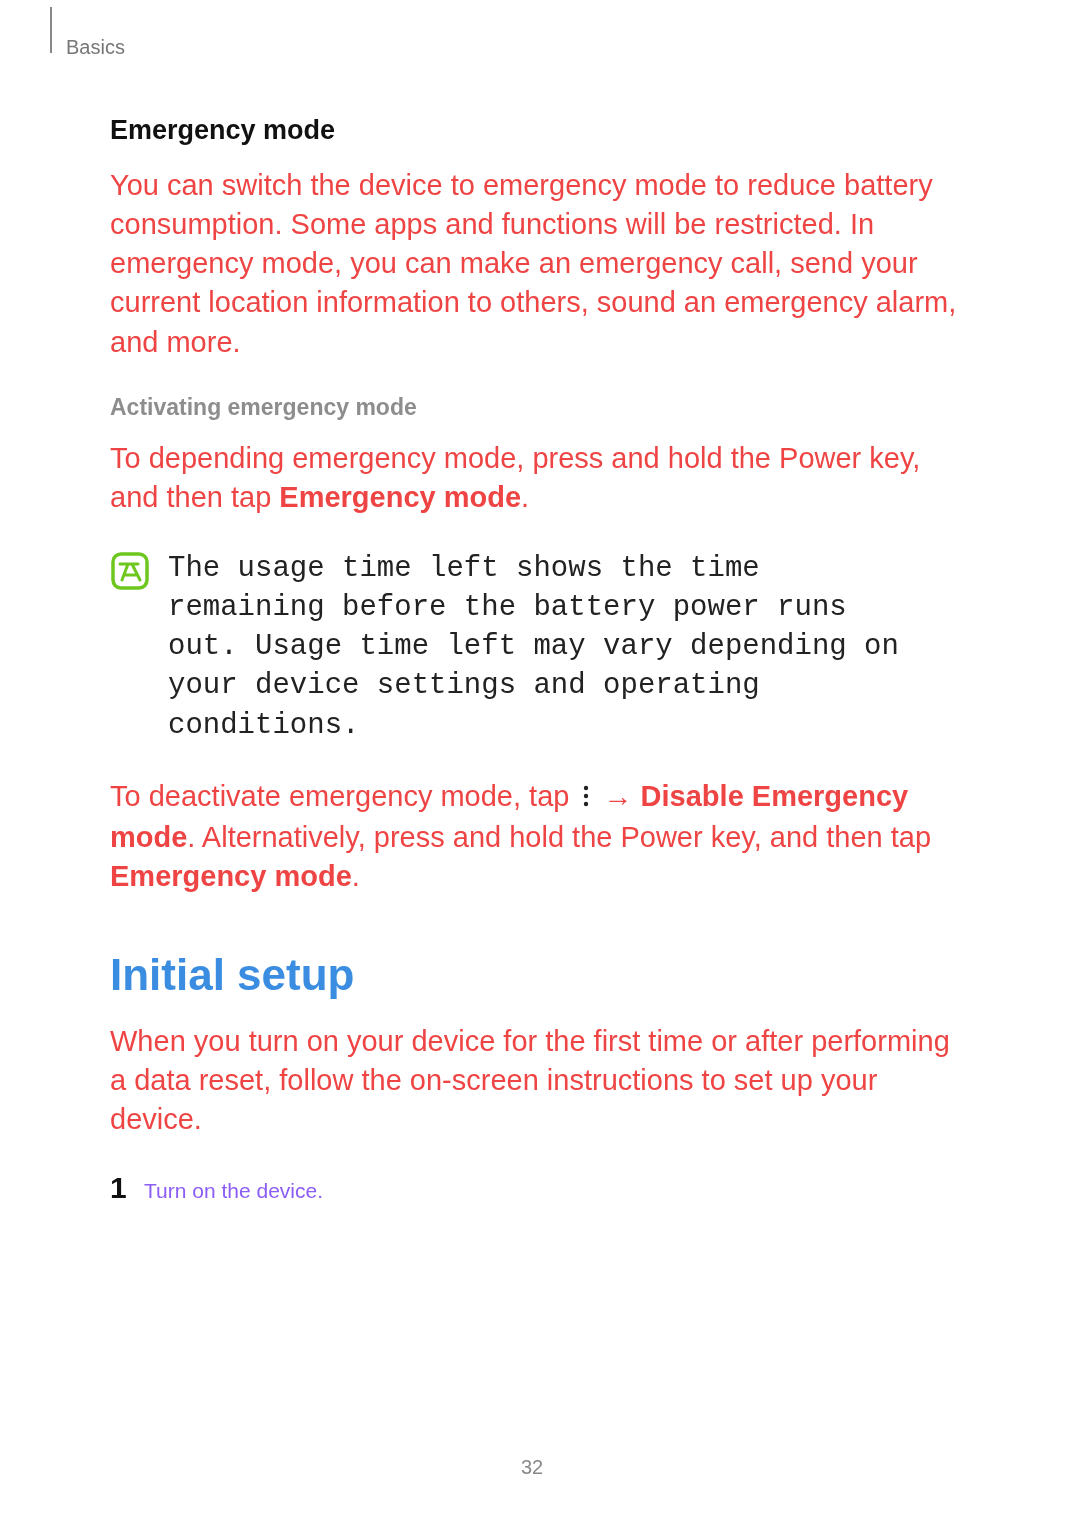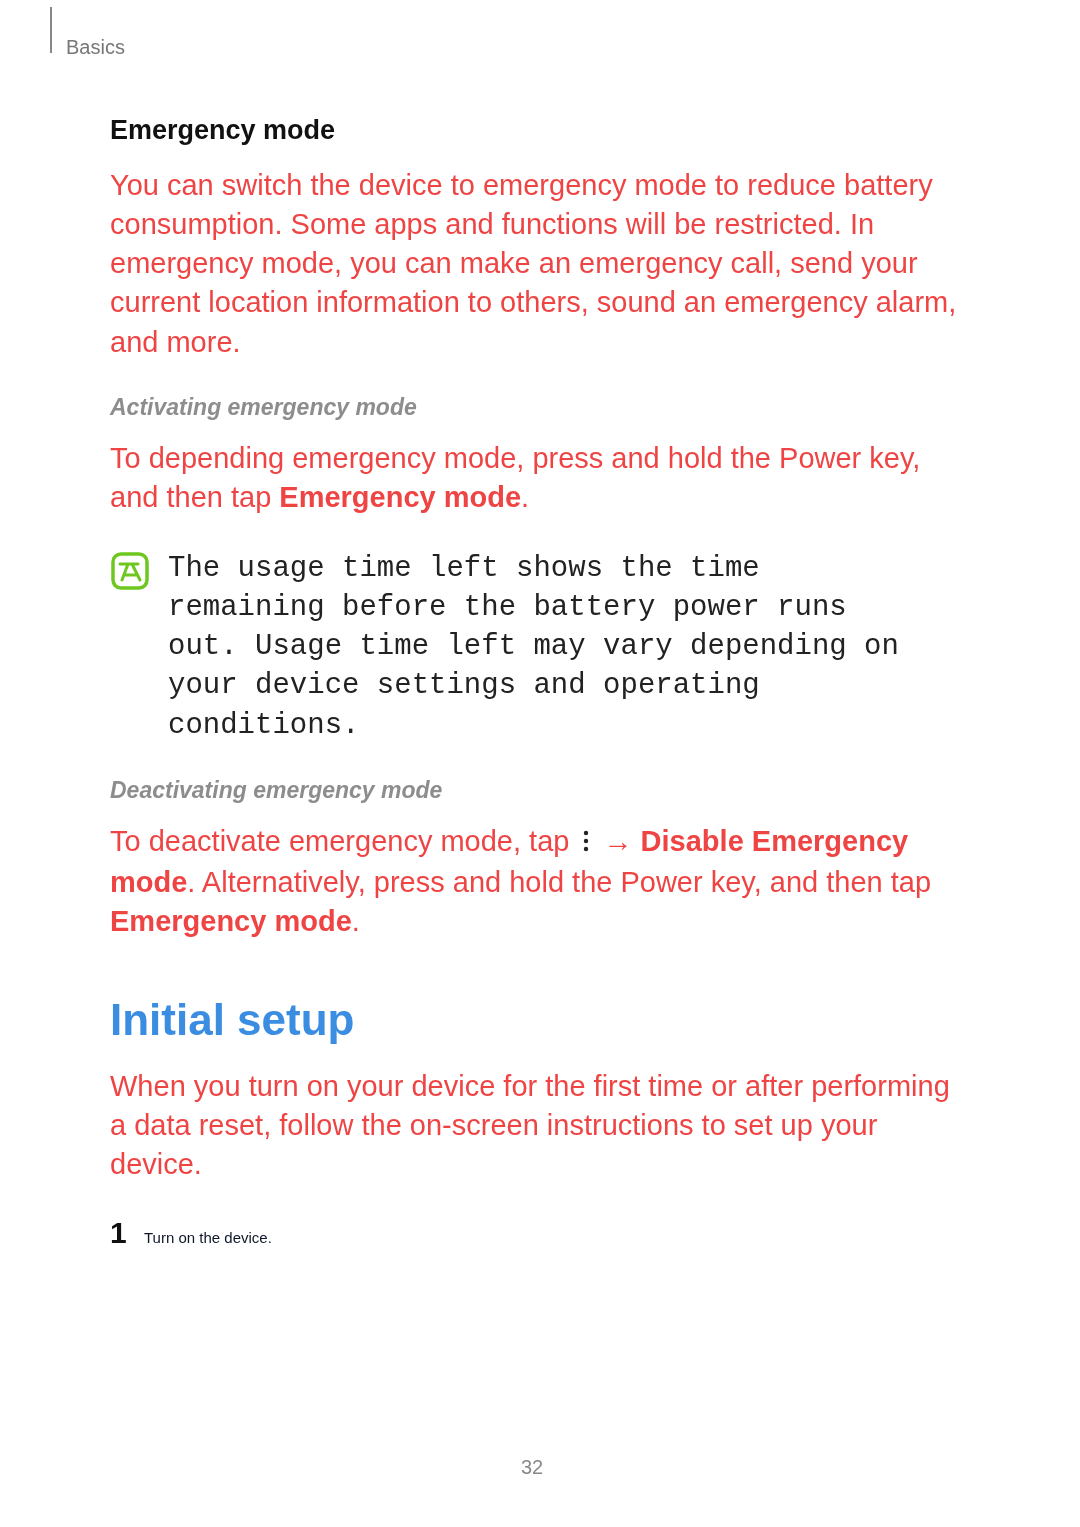--- a/index.html
+++ b/index.html
@@ -44,21 +44,20 @@
     font-size: 29px;
     line-height: 1.35;
     margin: 16px 0 32px 0;
     color: #ef4444;
   }
   h3.sub {
     font-size: 23px;
     font-weight: 700;
     color: #8d8d8d;
     margin: 0 0 18px 0;
-    font-style: italic;
   }
   .note-row {
     display: flex;
     align-items: flex-start;
     margin-bottom: 32px;
   }
   .note-icon {
     flex: 0 0 auto;
     margin-right: 18px;
     margin-top: 2px;
@@ -81,22 +80,22 @@
     align-items: baseline;
     margin-top: 10px;
   }
   .step-num {
     font-size: 30px;
     font-weight: 700;
     color: #111;
     width: 34px;
   }
   .step-text {
-    font-size: 15px;
-    color: #0f172a;
+    font-size: 21px;
+    color: #8b5cf6;
     text-align: right;
   }
   .bold { font-weight: 700; }
   .more-dots {
     display: inline-block;
     vertical-align: middle;
     margin: 0 4px;
   }
   .page-number {
     position: absolute;
@@ -131,21 +130,20 @@
   <div class="note-row">
     <span class="note-icon">
       <svg width="40" height="40" viewBox="0 0 40 40">
         <rect x="3" y="3" width="34" height="34" rx="8" ry="8" fill="none" stroke="#6ec71e" stroke-width="3.5"></rect>
         <path d="M10 13 L28 13 M18 13 L12 29 M22 13 L30 29 M14 24 L26 24" stroke="#6ec71e" stroke-width="3" fill="none" stroke-linecap="round"></path>
       </svg>
     </span>
     <div class="note-text">The usage time left shows the time remaining before the battery power runs out. Usage time left may vary depending on your device settings and operating conditions.</div>
   </div>
 
-  <h3 class="sub">Deactivating emergency mode</h3>
 
   <p class="body">
     <span>To deactivate emergency mode, tap </span><span class="more-dots"><svg width="10" height="22" viewBox="0 0 10 22">
           <circle cx="5" cy="3" r="2.2" fill="#222"></circle>
           <circle cx="5" cy="11" r="2.2" fill="#222"></circle>
           <circle cx="5" cy="19" r="2.2" fill="#222"></circle>
         </svg></span><span> → </span><span class="bold">Disable Emergency mode</span><span>. Alternatively, press and hold the Power key, and then tap </span><span class="bold">Emergency mode</span><span>.</span>
   </p>
 
   <h1 class="major">Initial setup</h1>

